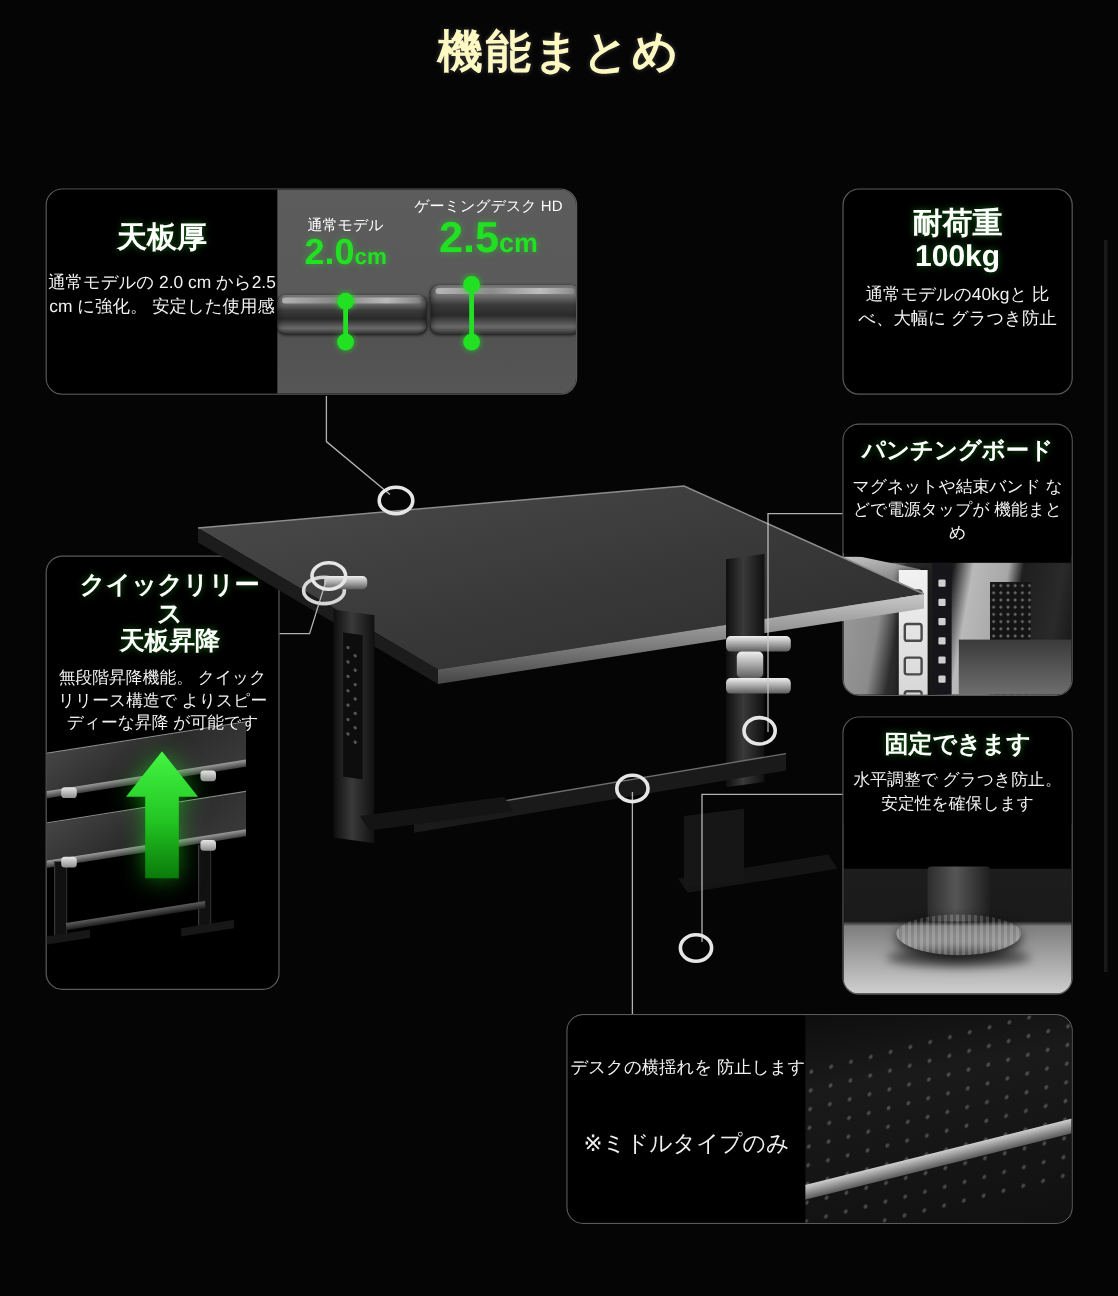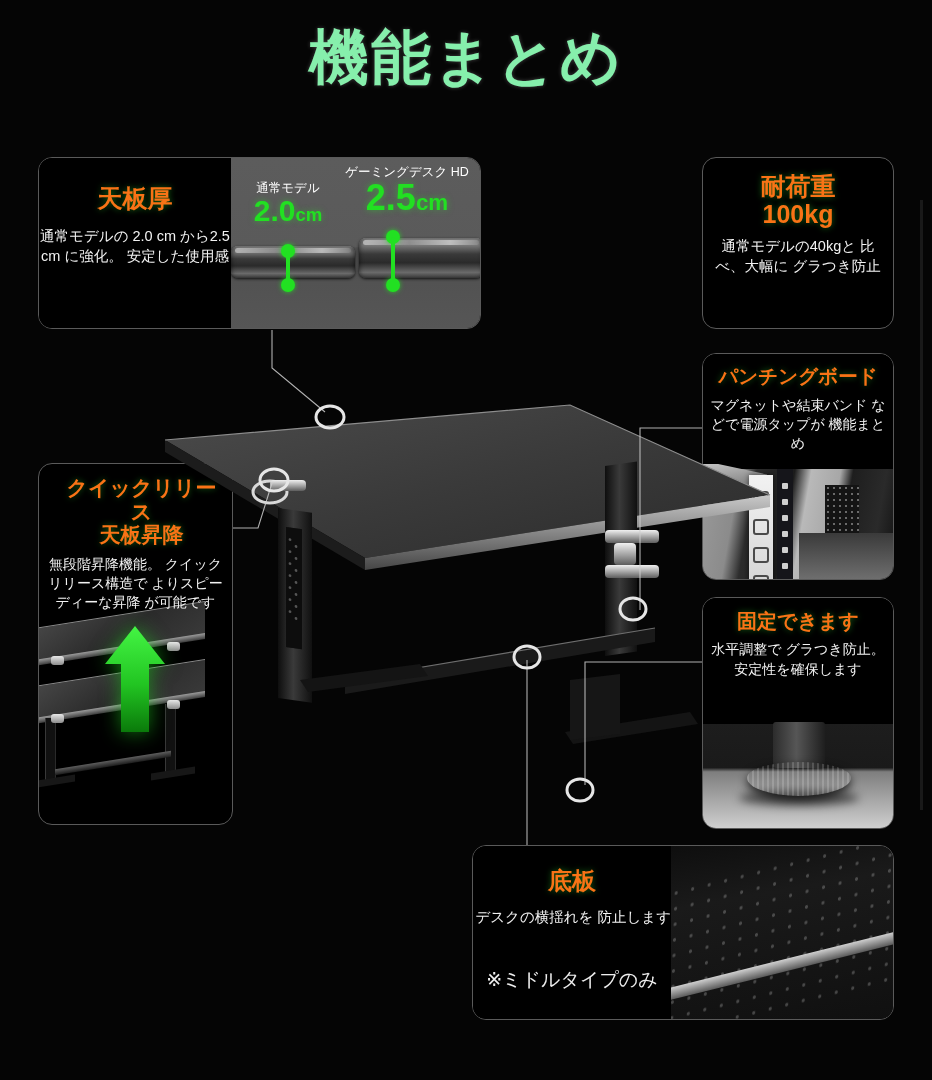--- a/index.html
+++ b/index.html
@@ -8,31 +8,31 @@
   body {
     width:932px; height:1080px; position:relative; overflow:hidden;
     font-family:"Liberation Sans","DejaVu Sans",sans-serif;
     color:#fff; background:#050505;
   }
   .stage { position:absolute; inset:0; }
 
   
   .page-title{
     position:absolute; top:18px; left:0; width:932px; text-align:center;
-    font-size:60px; font-weight:bold; letter-spacing:2px; color:#86efac;
+    font-size:38px; font-weight:bold; letter-spacing:2px; color:#fef9c3;
     text-shadow:0 0 4px rgba(255,255,255,.25);
   }
 
   
   .card{
     position:absolute; border:1px solid #5a5a5a; border-radius:14px;
     background:#000; overflow:hidden;
   }
   .card-pad{ padding:14px 10px 10px; text-align:center; }
-  .c-title{ color:#f97316; font-weight:bold; line-height:1.12;
+  .c-title{ color:#ffffff; font-weight:bold; line-height:1.12;
             text-shadow:0 0 6px rgba(47,224,47,.45); }
   .c-body{ color:#f2f2f2; line-height:1.38; margin-top:8px; }
 
   
   #card-thickness{ left:38px; top:157px; width:443px; height:172px; }
   #card-thickness .left{
     position:absolute; left:0; top:0; width:192px; height:100%;
     background:#000; padding-top:26px; text-align:center; z-index:3;
   }
   #card-thickness .left .c-title{ font-size:25px; }
@@ -399,19 +399,18 @@
       <div class="c-body">水平調整で グラつき防止。 安定性を確保します</div>
     </div>
   </div>
 
   <div class="card" id="card-base">
     <div class="photo-base">
       <div class="plate"></div>
       <div class="plate-lip"></div>
     </div>
     <div class="left">
-      <div class="c-title">底板</div>
       <div class="c-body">デスクの横揺れを 防止します</div>
       <div class="note">※ミドルタイプのみ</div>
     </div>
   </div>
 
 </div>
 
 </body></html>

